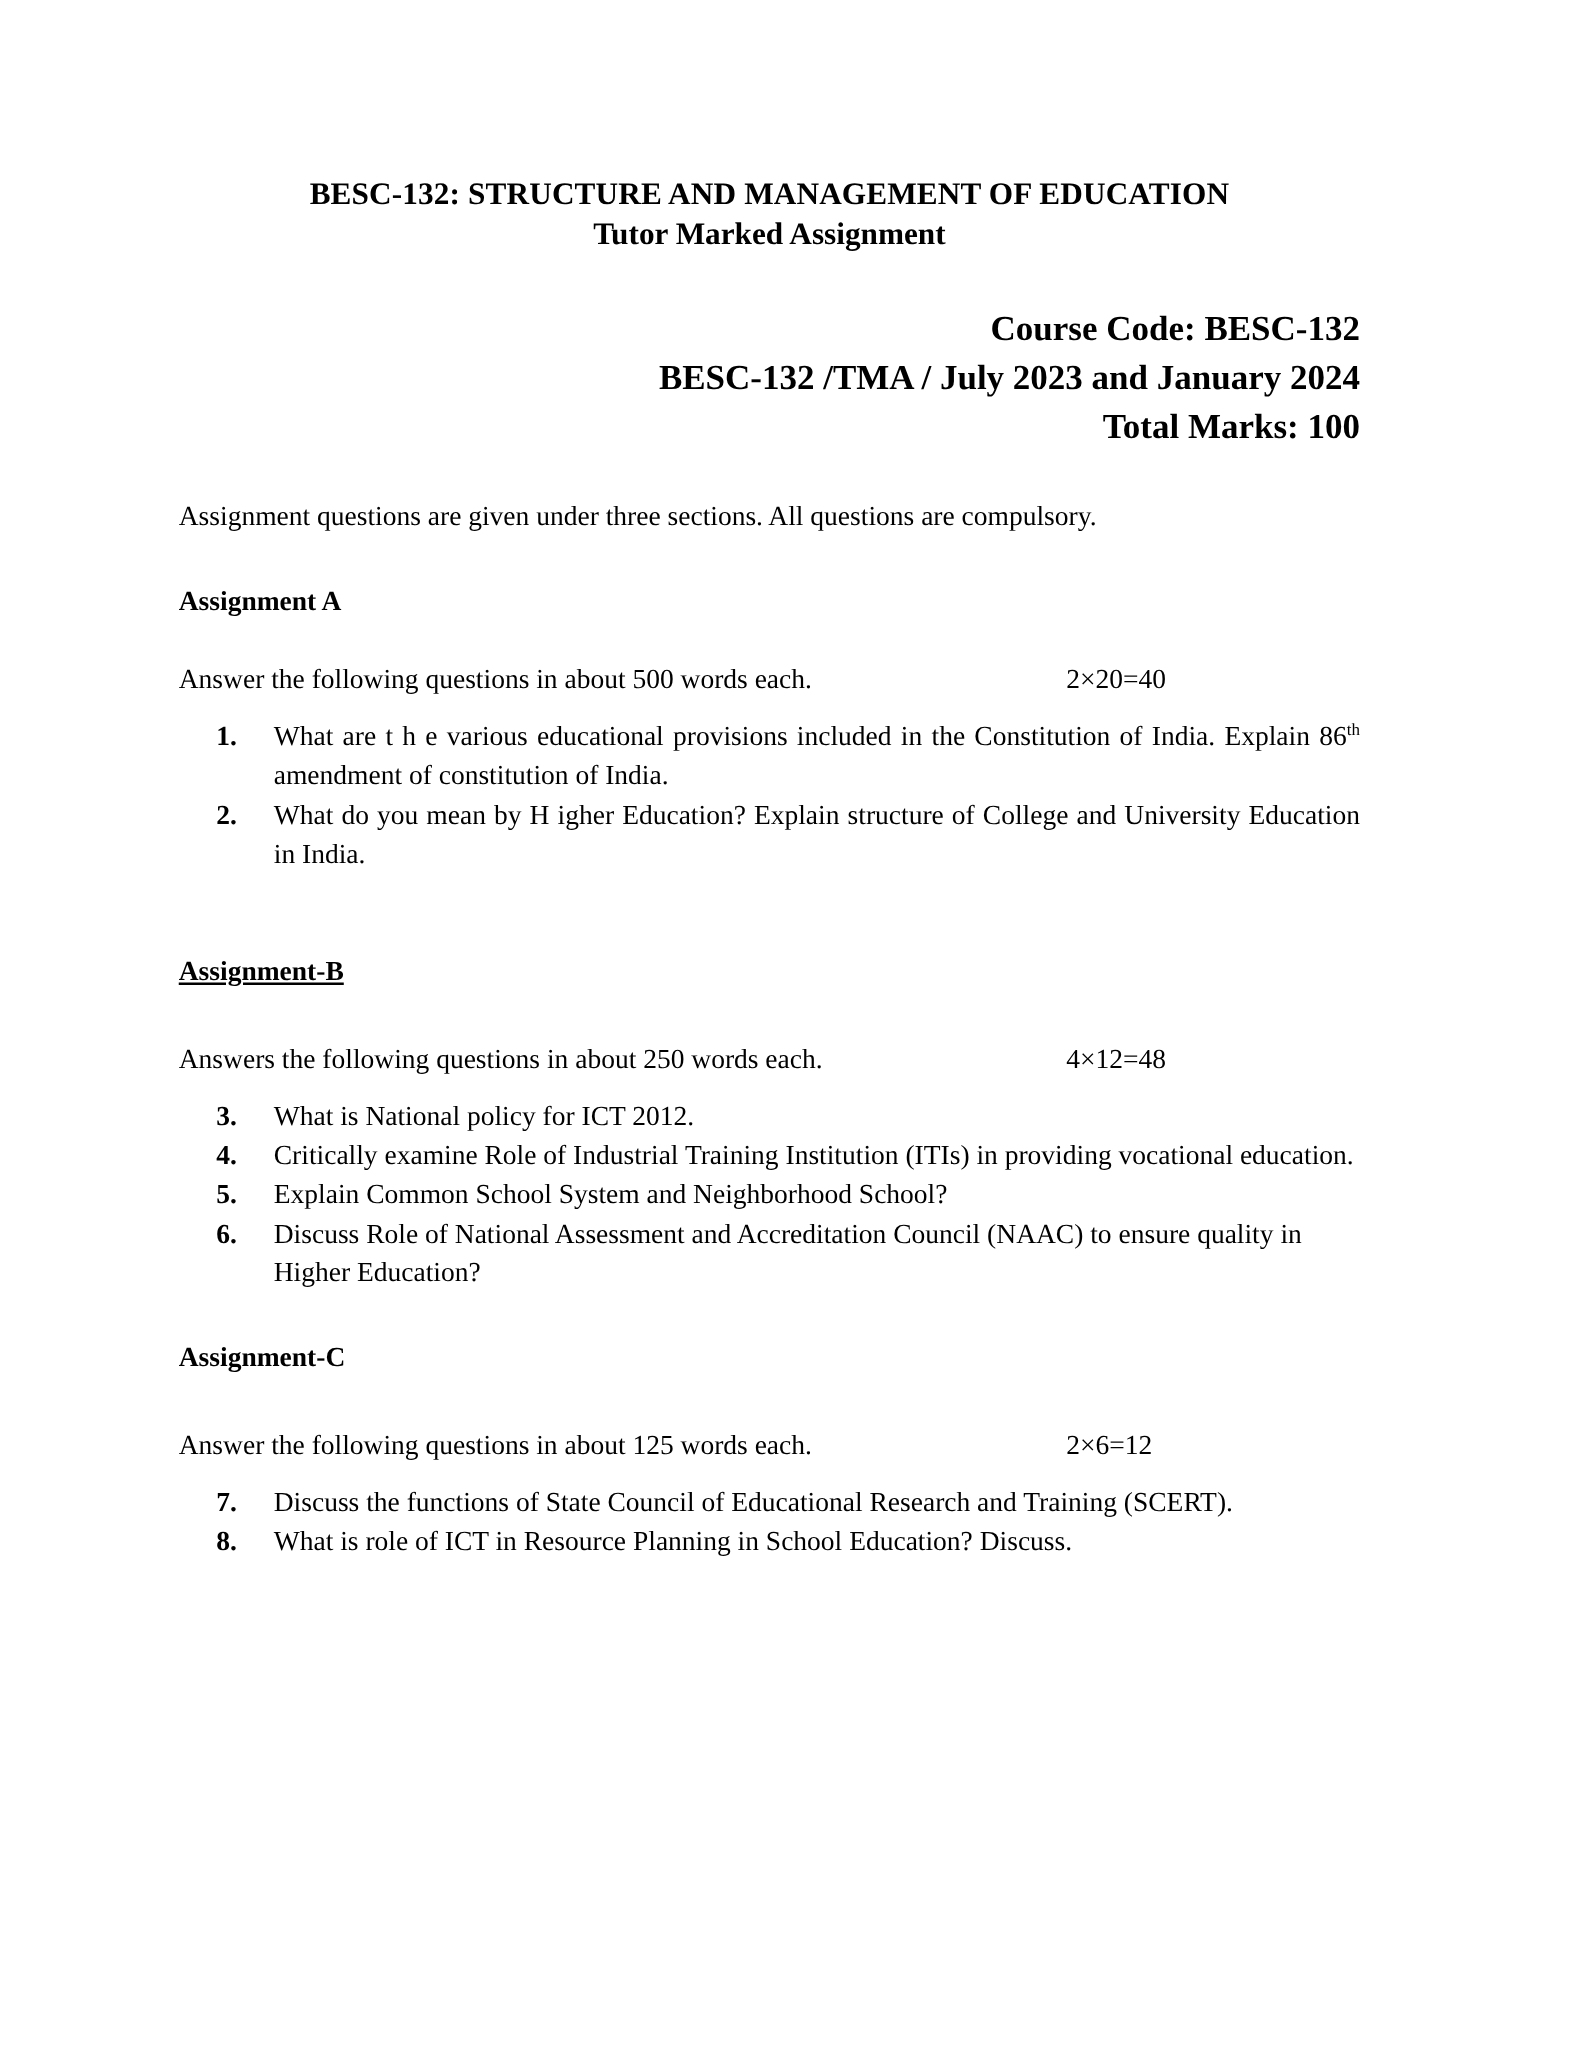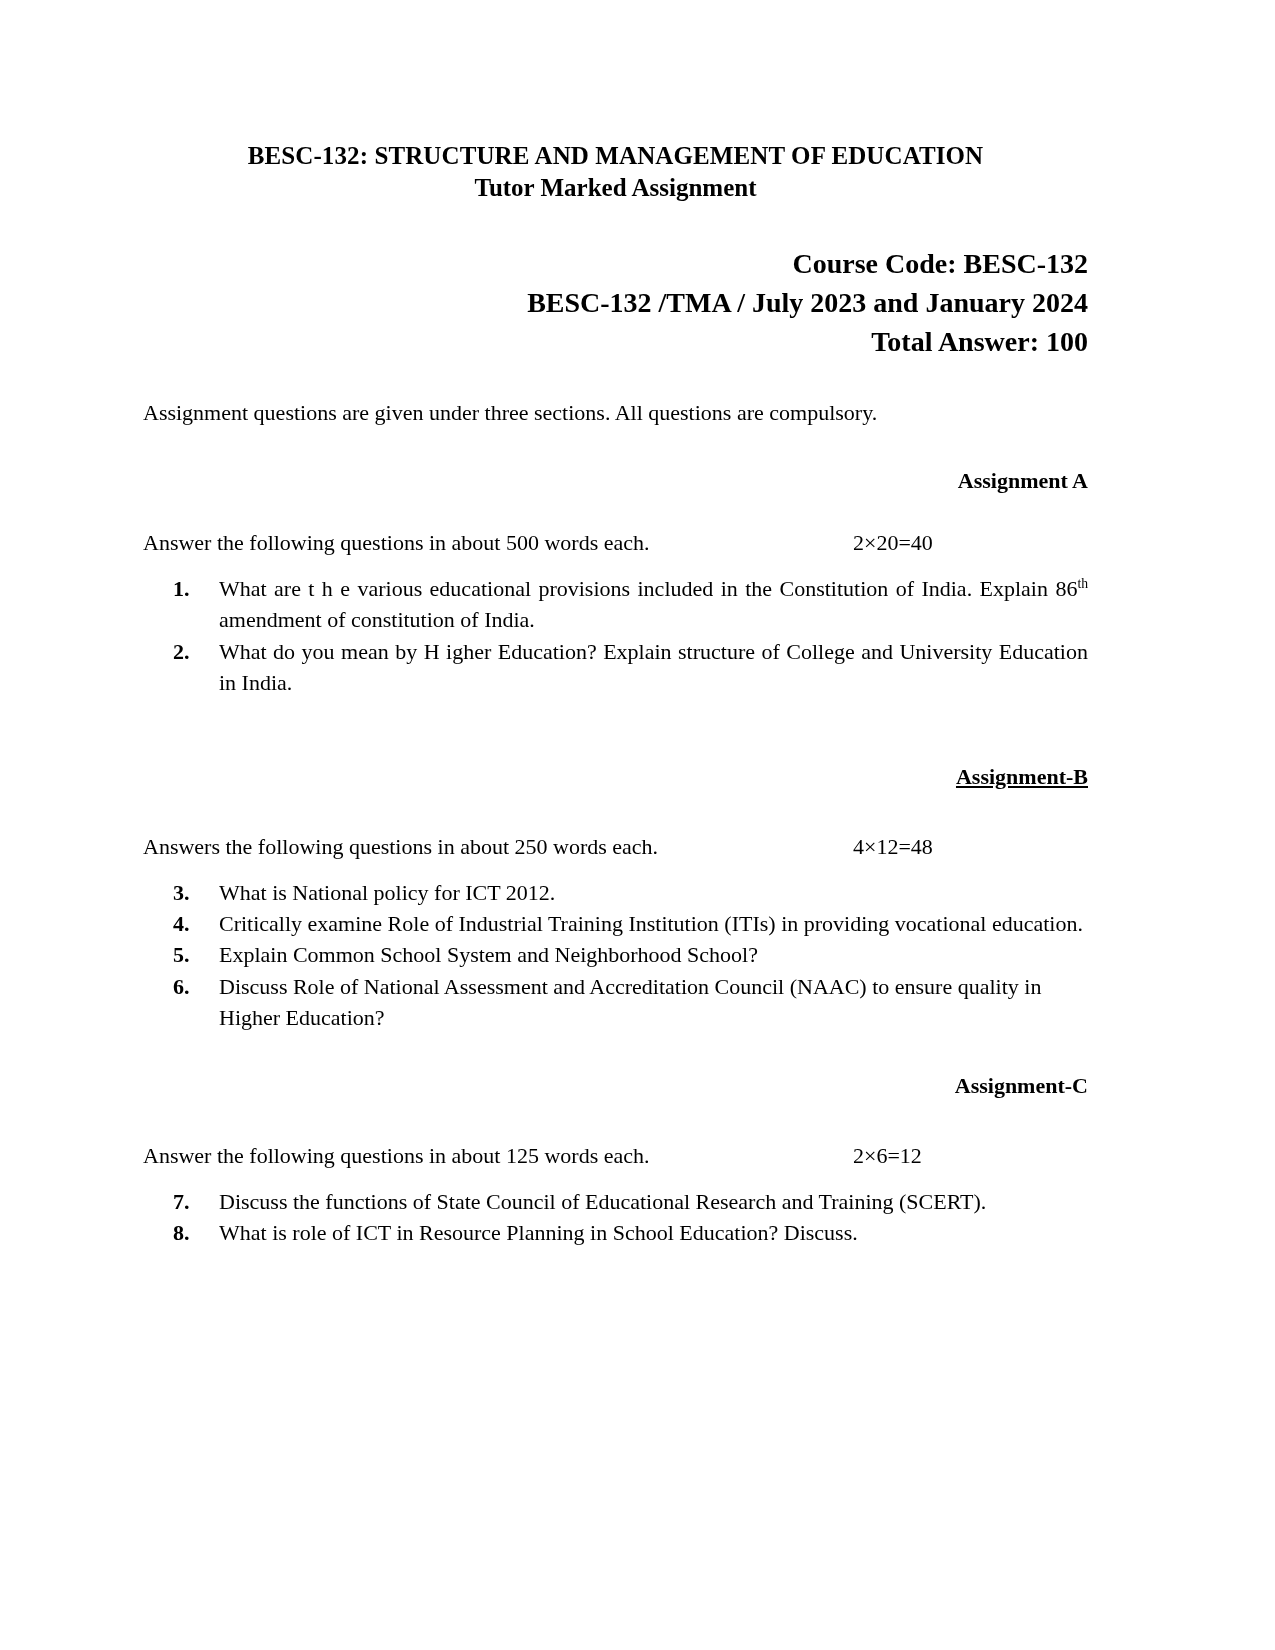--- a/index.html
+++ b/index.html
@@ -58,21 +58,21 @@
 
   
   .intro {
     margin-top: 36px;
     font-size: 22px;
     line-height: 1.4;
     text-align: left;
   }
 
   .section-heading {
-    text-align: right;
+    text-align: left;
     font-weight: bold;
     font-size: 22px;
     margin-top: 40px;
   }
   .section-heading.tall-gap { margin-top: 66px; text-decoration: underline; }
 
   .instruction-row {
     margin-top: 34px;
     font-size: 22px;
     line-height: 1.4;
@@ -119,21 +119,21 @@
 
 <div class="page">
   <div class="content">
 
     <h1 class="doc-title">BESC-132: STRUCTURE AND MANAGEMENT OF EDUCATION</h1>
     <h2 class="doc-subtitle">Tutor Marked Assignment</h2>
 
     <div class="meta-block">
       <span class="meta-line">Course Code: BESC-132</span>
       <span class="meta-line">BESC-132 /TMA / July 2023 and January 2024</span>
-      <span class="meta-line">Total Answer: 100</span>
+      <span class="meta-line">Total Marks: 100</span>
     </div>
 
     <p class="intro">Assignment questions are given under three sections. All questions are compulsory.</p>
 
     <div class="section-heading">Assignment A</div>
 
     <div class="instruction-row">
       <span class="instruction-text">Answer the following questions in about 500 words each.</span>
       <span class="instruction-marks">2×20=40</span>
     </div>

